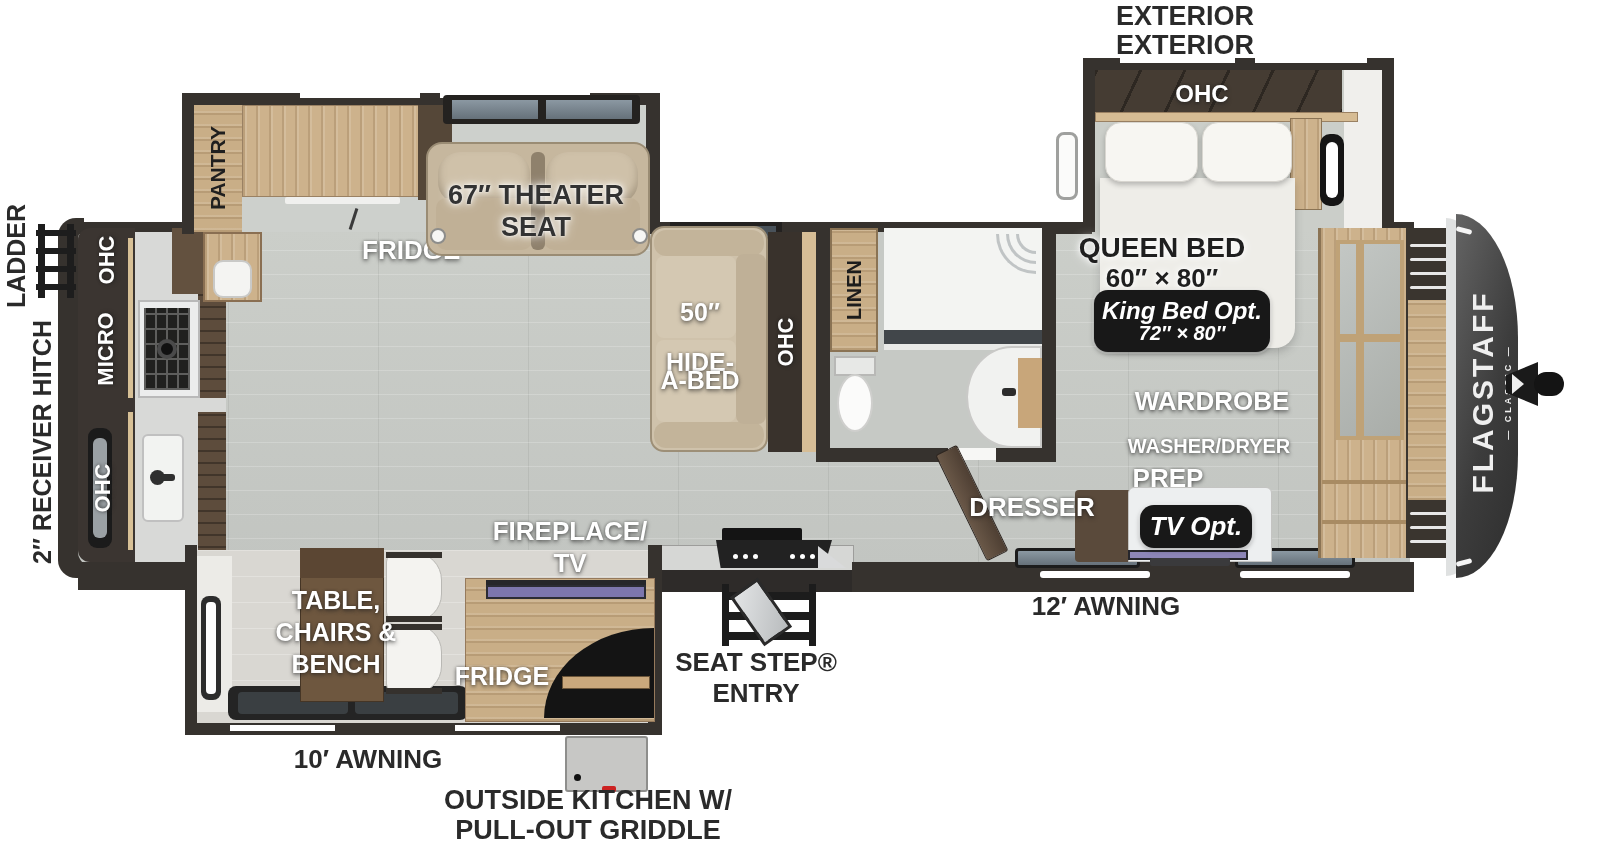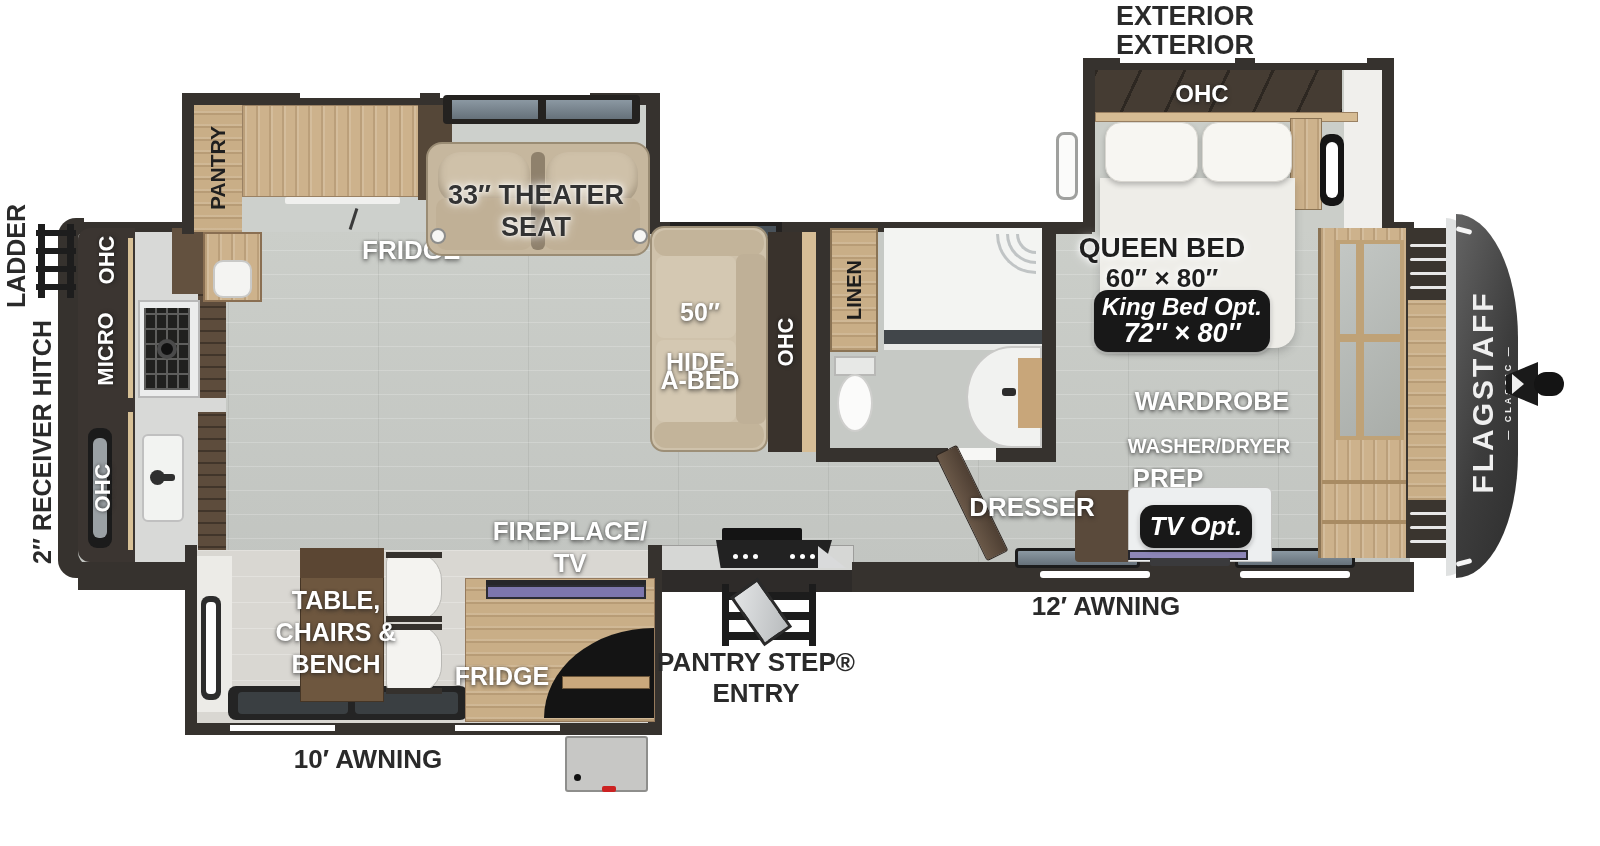--- a/index.html
+++ b/index.html
@@ -117,21 +117,21 @@
 
   <div class="a" style="left:426px;top:142px;width:224px;height:114px;background:#c6b79e;border:2px solid #9a8c74;border-radius:16px;box-sizing:border-box;">
     <div class="a" style="left:10px;top:8px;width:92px;height:52px;background:#cfc1a9;border-radius:22px;box-shadow:inset 0 -6px 8px rgba(90,75,55,.35);"></div>
     <div class="a" style="left:118px;top:8px;width:92px;height:52px;background:#cfc1a9;border-radius:22px;box-shadow:inset 0 -6px 8px rgba(90,75,55,.35);"></div>
     <div class="a" style="left:8px;top:54px;width:96px;height:52px;background:#c0b096;border-radius:10px;"></div>
     <div class="a" style="left:116px;top:54px;width:96px;height:52px;background:#c0b096;border-radius:10px;"></div>
     <div class="a" style="left:103px;top:8px;width:14px;height:98px;background:#8f816c;border-radius:6px;"></div>
     <div class="a" style="left:2px;top:84px;width:16px;height:16px;background:#f6f6f4;border:2px solid #8d8d8b;border-radius:50%;box-sizing:border-box;"></div>
     <div class="a" style="left:204px;top:84px;width:16px;height:16px;background:#f6f6f4;border:2px solid #8d8d8b;border-radius:50%;box-sizing:border-box;"></div>
   </div>
-  <div class="a lbl lk c" style="left:536px;top:195px;font-size:27px;">33″ THEATER</div>
+  <div class="a lbl lk c" style="left:536px;top:195px;font-size:27px;">67″ THEATER</div>
   <div class="a lbl lk c" style="left:536px;top:227px;font-size:27px;">SEAT</div>
 
   <div class="a" style="left:670px;top:222px;width:112px;height:18px;background:#232120;"></div>
   <div class="a" style="left:676px;top:226px;width:100px;height:11px;background:#49525a;"></div>
   <div class="a" style="left:768px;top:232px;width:38px;height:220px;background:#39322c;"></div>
   <div class="a" style="left:802px;top:232px;width:14px;height:220px;background:#d6bd96;"></div>
   <div class="a" style="left:650px;top:226px;width:118px;height:226px;background:#cfc2ab;border:2px solid #9d8f77;border-radius:14px;box-sizing:border-box;">
     <div class="a" style="left:2px;top:2px;width:110px;height:26px;background:#c3b49a;border-radius:12px;"></div>
     <div class="a" style="left:2px;top:194px;width:110px;height:26px;background:#c3b49a;border-radius:12px;"></div>
     <div class="a" style="left:84px;top:26px;width:30px;height:170px;background:#bfb097;border-radius:8px;"></div>
@@ -185,21 +185,21 @@
 
   <div class="a" style="left:1100px;top:178px;width:195px;height:170px;background:#eeede8;border-radius:0 0 20px 20px;box-shadow:0 4px 8px rgba(60,60,60,.25);"></div>
   <div class="a" style="left:1105px;top:122px;width:93px;height:60px;background:#f7f6f2;border:1px solid #d8d6d0;border-radius:16px;box-shadow:0 3px 5px rgba(60,60,60,.3);box-sizing:border-box;"></div>
   <div class="a" style="left:1202px;top:122px;width:90px;height:60px;background:#f7f6f2;border:1px solid #d8d6d0;border-radius:16px;box-shadow:0 3px 5px rgba(60,60,60,.3);box-sizing:border-box;"></div>
 
   <div class="a lbl lw c" style="left:1202px;top:94px;font-size:24px;">OHC</div>
   <div class="a lbl lk c" style="left:1162px;top:248px;font-size:28px;color:#1f1f1f;">QUEEN BED</div>
   <div class="a lbl lk c" style="left:1162px;top:279px;font-size:26px;color:#1f1f1f;">60″ × 80″</div>
   <div class="a badge" style="left:1094px;top:290px;width:176px;height:62px;">
     <div class="lbl" style="font-size:24px;">King Bed Opt.</div>
-    <div class="lbl" style="font-size:27px;text-align:center;">72″ × 80″</div>
+    <div class="lbl" style="font-size:20px;text-align:center;">72″ × 80″</div>
   </div>
   <div class="a lbl lw c" style="left:1212px;top:402px;font-size:26px;">WARDROBE</div>
   <div class="a lbl lw c" style="left:1209px;top:446px;font-size:20px;">WASHER/DRYER</div>
   <div class="a lbl lw c" style="left:1168px;top:479px;font-size:26px;">PREP</div>
 
   <div class="a wd" style="left:1318px;top:228px;width:92px;height:330px;border-left:3px solid #8a7354;box-sizing:border-box;"></div>
   <div class="a mir" style="left:1336px;top:240px;width:68px;height:200px;border:4px solid #bfa277;box-sizing:border-box;"></div>
   <div class="a" style="left:1336px;top:334px;width:68px;height:8px;background:#bfa277;"></div>
   <div class="a" style="left:1356px;top:240px;width:8px;height:200px;background:#bfa277;"></div>
   <div class="a" style="left:1322px;top:480px;width:84px;height:4px;background:#a88b63;"></div>
@@ -286,21 +286,23 @@
   <div class="a" style="left:810px;top:554px;width:5px;height:5px;background:#fff;border-radius:50%;"></div>
 
   <div class="a" style="left:720px;top:580px;width:98px;height:68px;">
     <div class="a" style="left:2px;top:4px;width:7px;height:62px;background:#1c1c1c;"></div>
     <div class="a" style="left:89px;top:4px;width:7px;height:62px;background:#1c1c1c;"></div>
     <div class="a" style="left:2px;top:12px;width:94px;height:8px;background:#1c1c1c;"></div>
     <div class="a" style="left:2px;top:32px;width:94px;height:8px;background:#1c1c1c;"></div>
     <div class="a" style="left:2px;top:52px;width:94px;height:8px;background:#1c1c1c;"></div>
     <div class="a" style="left:24px;top:2px;width:34px;height:60px;background:linear-gradient(135deg,#e2e4e5,#b9bcbe);border:3px solid #2a2a2a;box-sizing:border-box;transform:rotate(-35deg);"></div>
   </div>
-  <div class="a lbl le c" style="left:756px;top:663px;font-size:26px;">PANTRY STEP®</div>
+  <div class="a lbl le c" style="left:756px;top:663px;font-size:26px;">SEAT STEP®</div>
   <div class="a lbl le c" style="left:756px;top:694px;font-size:26px;">ENTRY</div>
 
   <div class="a lbl le c" style="left:1185px;top:16px;font-size:27px;">EXTERIOR</div>
   <div class="a lbl le c" style="left:1185px;top:45px;font-size:27px;">EXTERIOR</div>
   <div class="a lbl le c" style="left:1106px;top:607px;font-size:26px;">12′ AWNING</div>
   <div class="a lbl le c" style="left:368px;top:760px;font-size:26px;">10′ AWNING</div>
+  <div class="a lbl le c" style="left:588px;top:800px;font-size:27px;">OUTSIDE KITCHEN W/</div>
+  <div class="a lbl le c" style="left:588px;top:830px;font-size:27px;">PULL-OUT GRIDDLE</div>
 
 </div>
 
 </body></html>

